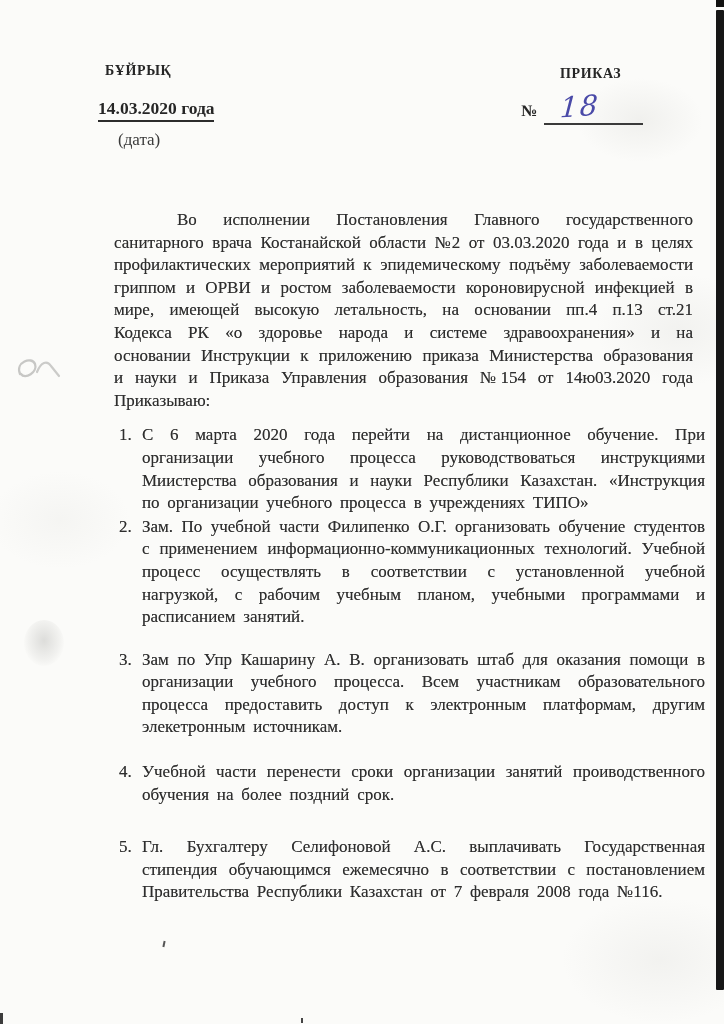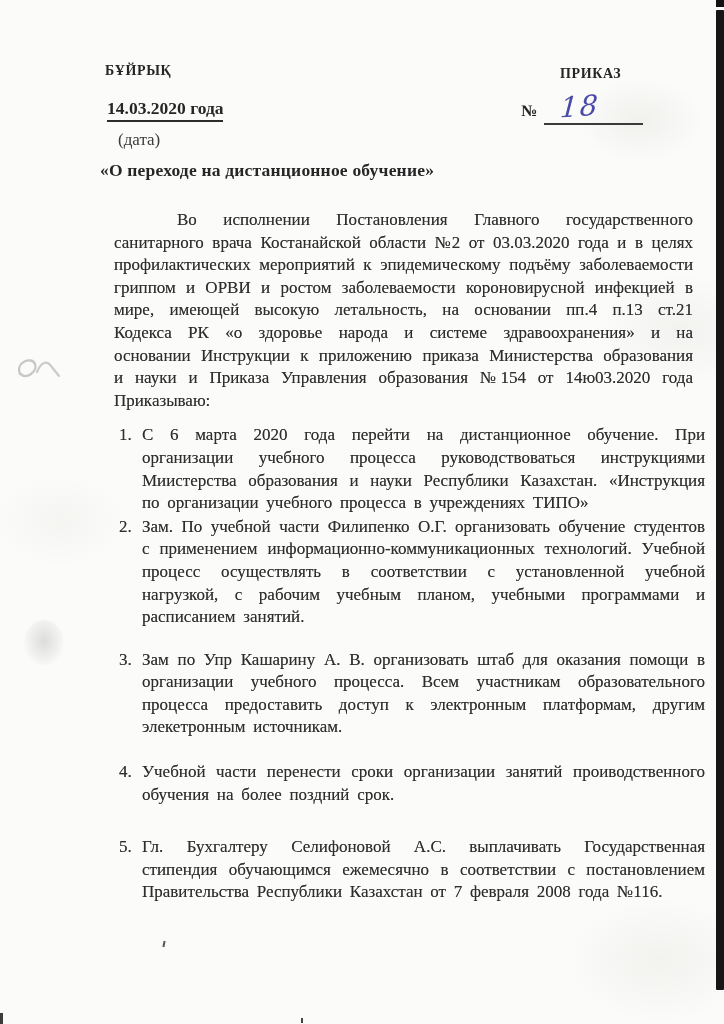--- a/index.html
+++ b/index.html
@@ -148,28 +148,27 @@
   }
 </style>
 </head>
 <body>
 
 <div class="page">
 
   <div class="abs title" style="left:105px; top:63px;">БҰЙРЫҚ</div>
   <div class="abs title" style="left:560px; top:66px;">ПРИКАЗ</div>
 
-  <div class="abs date-line" style="left:107px; top:98px;">14.03.2020 года</div>
+  <div class="abs date-line" style="left:98px; top:98px;">14.03.2020 года</div>
   <div class="abs date-caption" style="left:118px; top:130px;">(дата)</div>
 
   <div class="abs num-label" style="left:521px; top:102px;">№</div>
   <div class="abs handwritten" style="left:560px; top:90px;">18</div>
   <div class="abs num-underline" style="left:544px; top:123px;"></div>
 
-  <div class="abs subject" style="left:100px; top:160px;">«О переходе на дистанционное обучение»</div>
 
   <div class="body-block">
     <p class="preamble">Во исполнении Постановления Главного государственного санитарного врача Костанайской области №2 от 03.03.2020 года и в целях профилактических мероприятий к эпидемическому подъёму заболеваемости гриппом и ОРВИ и ростом заболеваемости короновирусной инфекцией в мире, имеющей высокую летальность, на основании пп.4 п.13 ст.21 Кодекса РК «о здоровье народа и системе здравоохранения» и на основании Инструкции к приложению приказа Министерства образования и науки и Приказа Управления образования №154 от 14ю03.2020 года Приказываю:</p>
 
     <ol class="order-list">
       <li>
         <span class="num">1.</span>
         <span>С 6 марта 2020 года перейти на дистанционное обучение. При организации учебного процесса руководствоваться инструкциями Миистерства образования и науки Республики Казахстан. «Инструкция по организации учебного процесса в учреждениях ТИПО»</span>
       </li>
       <li>

